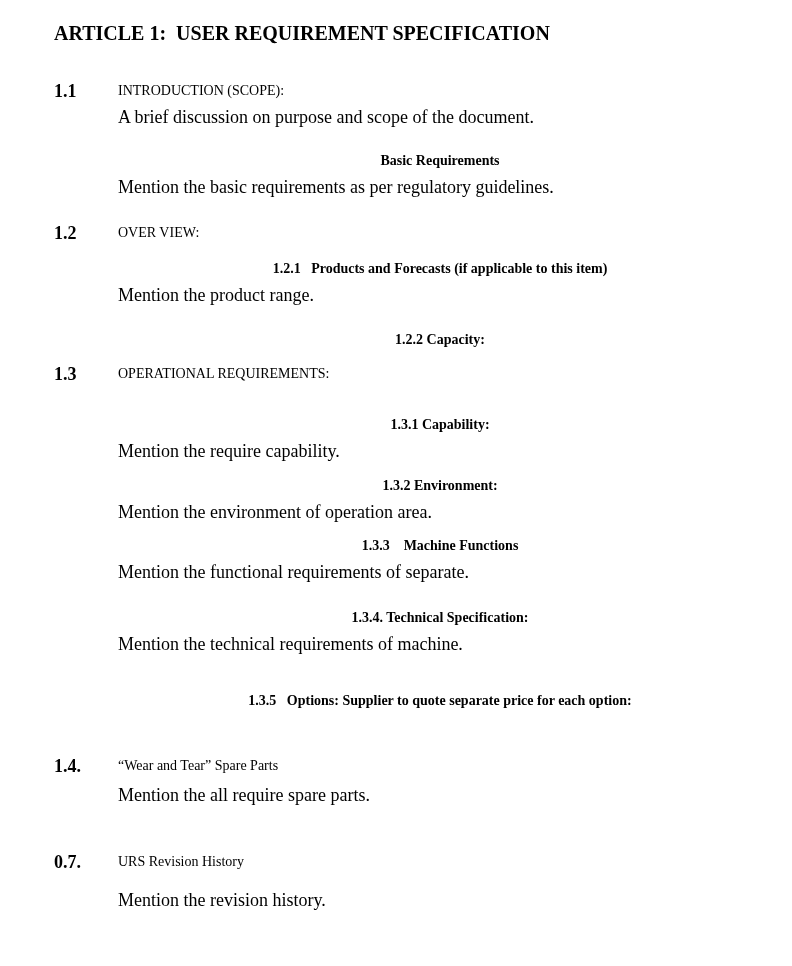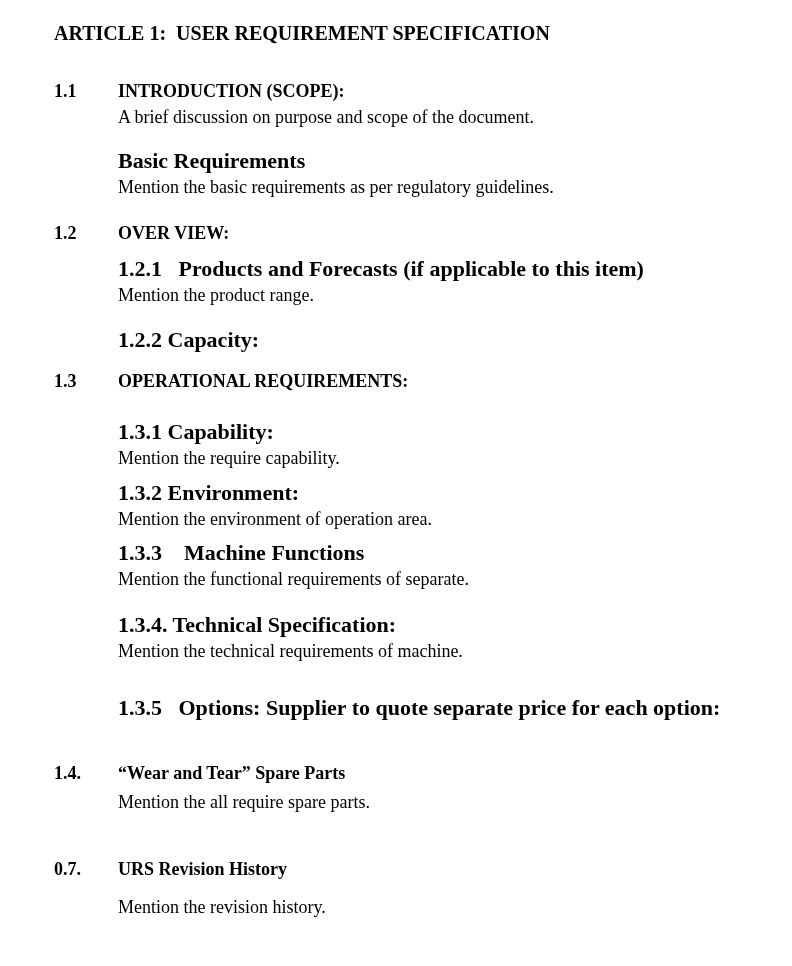--- a/index.html
+++ b/index.html
@@ -30,33 +30,34 @@
     display: flex;
     align-items: center;
   }
   .sec-num {
     flex: 0 0 64px;
     font-size: 18px;
     font-weight: bold;
     line-height: 26px;
   }
   .sec-heading {
-    font-size: 18px;
-    font-weight: bold;
+    font-size: 14px;
+    font-weight: normal;
     line-height: 26px;
     white-space: pre-wrap;
   }
   .indent {
     margin-left: 64px;
   }
   .sub-heading {
-    font-size: 22px;
+    font-size: 14px;
     font-weight: bold;
     line-height: 26px;
     white-space: pre-wrap;
+    text-align: center;
   }
   .body-text {
     font-size: 18px;
     font-weight: normal;
     line-height: 26px;
     white-space: pre-wrap;
   }
 </style>
 </head>
 <body>
@@ -83,21 +84,21 @@
 
   <div class="indent" style="margin-top:10px">
     <div class="sub-heading">1.2.1   Products and Forecasts (if applicable to this item)</div>
     <div class="body-text">Mention the product range.</div>
   </div>
 
   <div class="indent" style="margin-top:19px">
     <div class="sub-heading">1.2.2 Capacity:</div>
   </div>
 
-  <div class="sec-row" style="margin-top:15px">
+  <div class="sec-row" style="margin-top:8px">
     <div class="sec-num">1.3</div>
     <div class="sec-heading">OPERATIONAL REQUIREMENTS:</div>
   </div>
 
   <div class="indent" style="margin-top:25px">
     <div class="sub-heading">1.3.1 Capability:</div>
     <div class="body-text">Mention the require capability.</div>
   </div>
 
   <div class="indent" style="margin-top:9px">

